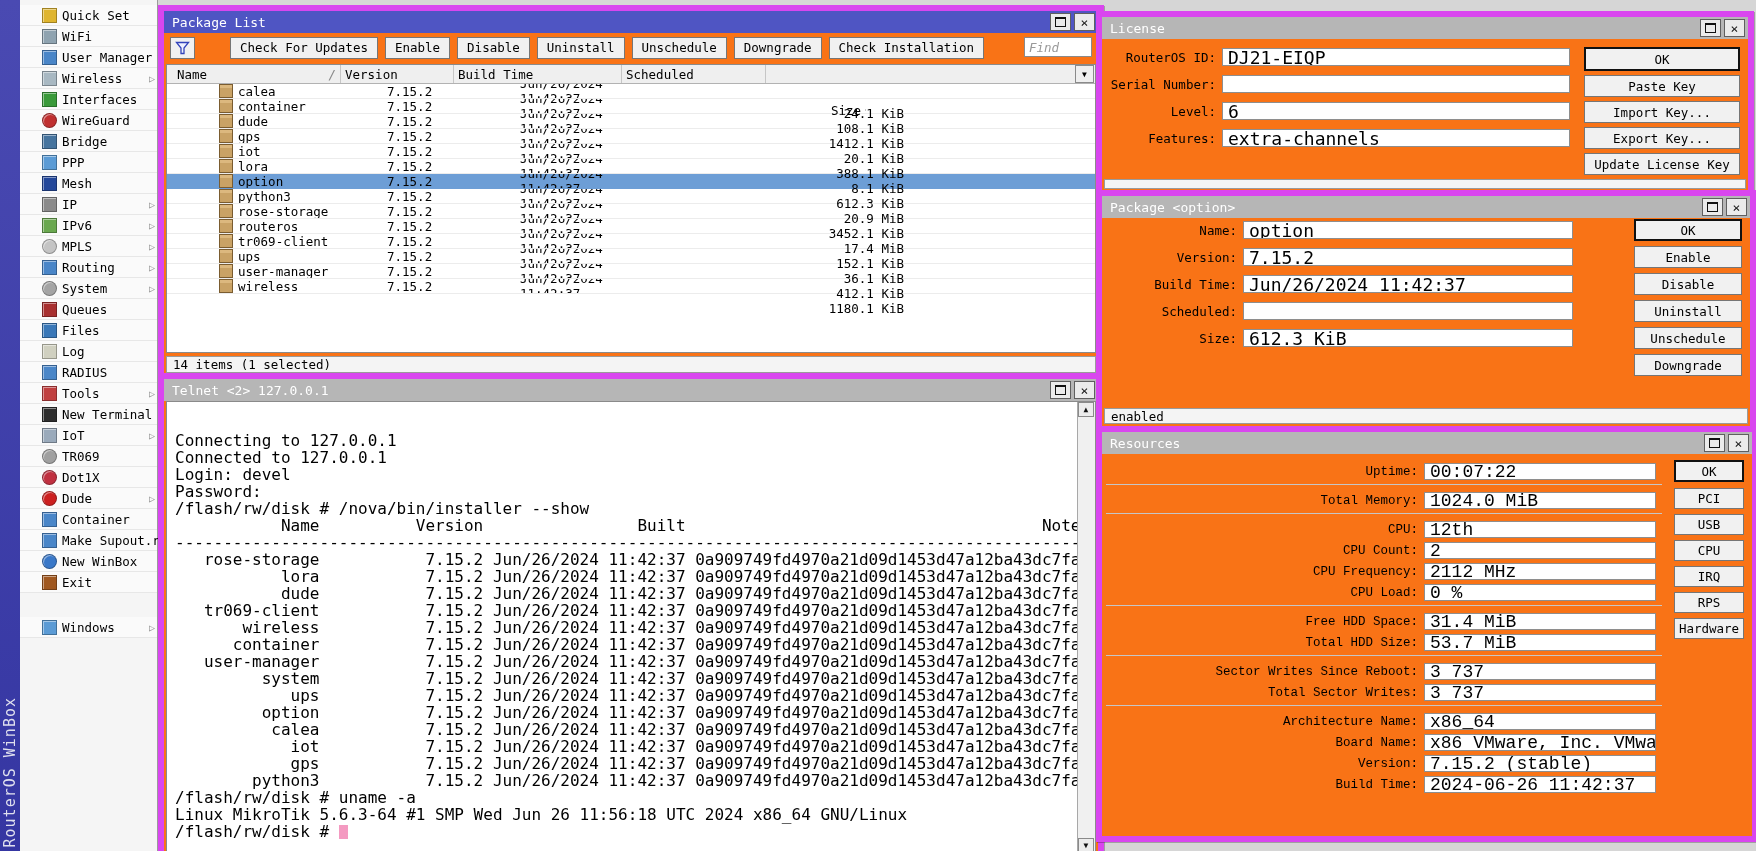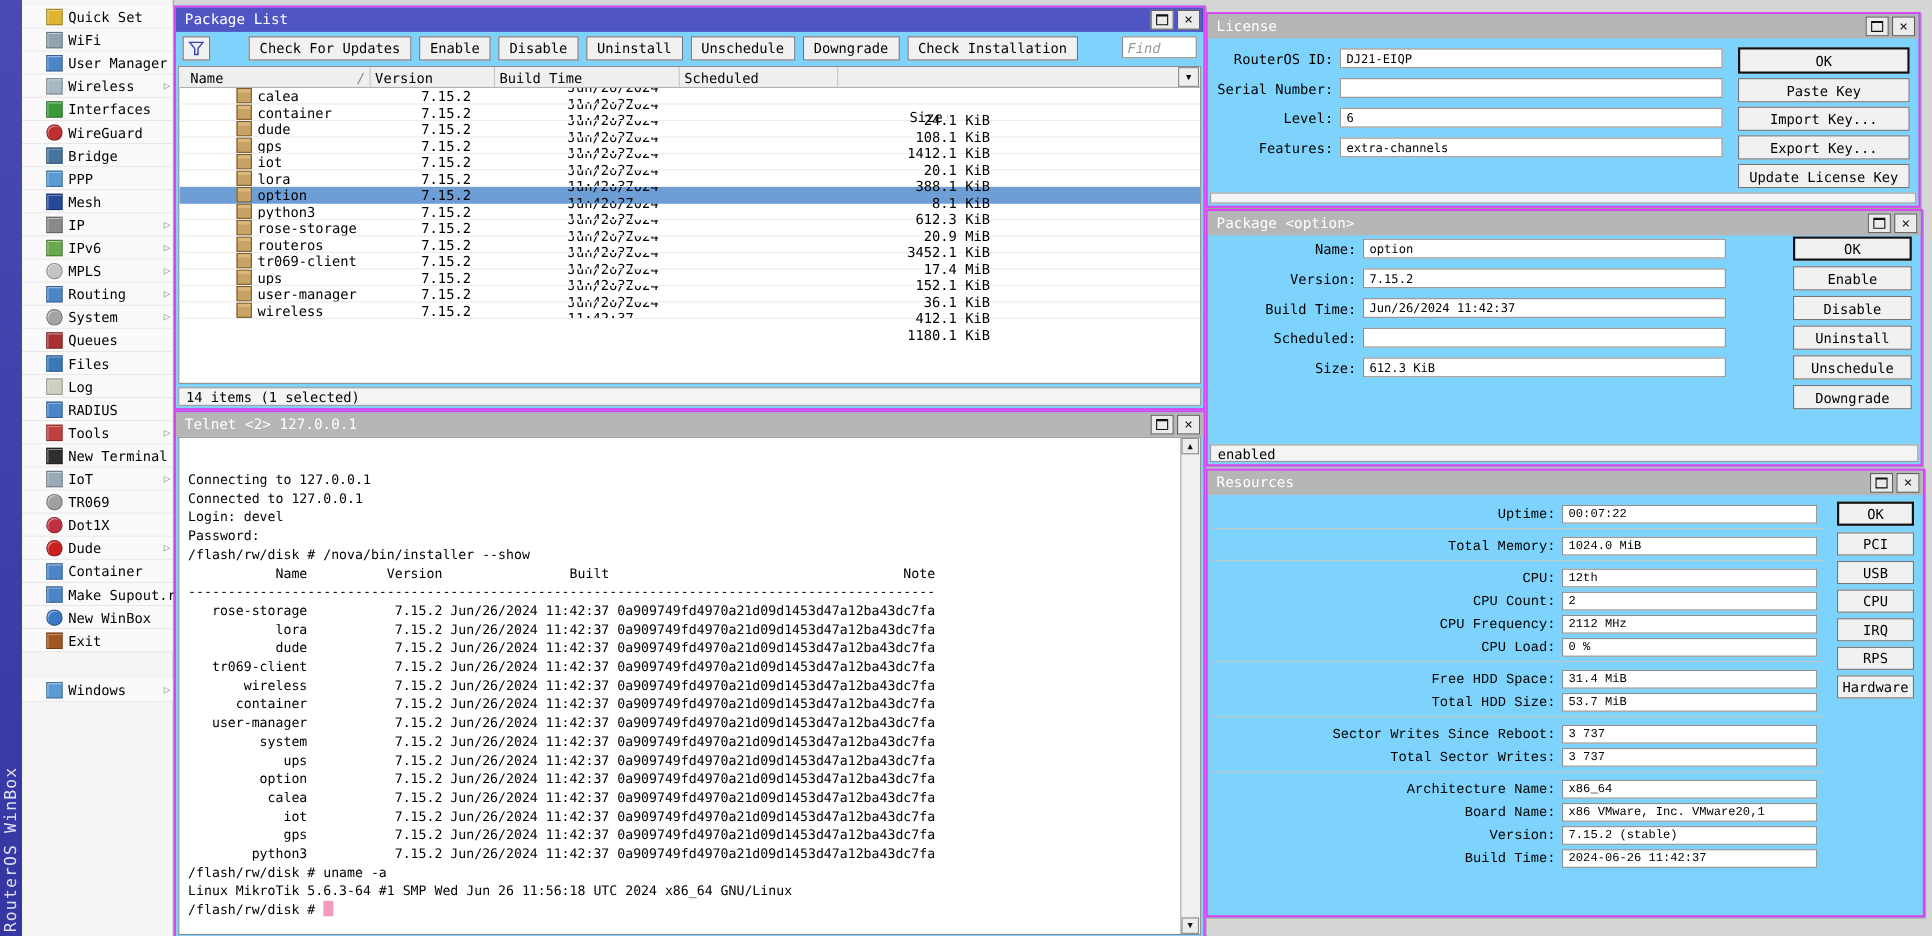--- a/index.html
+++ b/index.html
@@ -18,21 +18,21 @@
     background:#f5f5f5;border-right:1px solid #9a9a9a;padding-top:5px;box-sizing:border-box;}
   .menu-item{height:20px;display:flex;align-items:center;border-bottom:1px solid #e7e7e7;
     padding-left:20px;font-size:12.5px;cursor:default;background:#fafafa;}
   .mi-icon{width:13px;height:13px;margin:0 5px 0 2px;flex:0 0 auto;
     border:1px solid rgba(0,0,0,.28);box-shadow:inset 1px 1px 0 rgba(255,255,255,.45);}
   .mi-icon.round{border-radius:50%;}
   .mi-label{white-space:nowrap;}
   .menu-arrow{margin-left:auto;margin-right:2px;color:#8a8a8a;font-size:10px;}
   .menu-gap{height:24px;}
   
-  .win{position:absolute;border:2px solid #d946ef;background:#7dd3fc;box-shadow:1px 1px 0 rgba(0,0,0,.25);}
+  .win{position:absolute;border:6px solid #d946ef;background:#f97316;box-shadow:1px 1px 0 rgba(0,0,0,.25);}
   .tb{height:22px;display:flex;align-items:center;padding:0 3px 0 8px;font-size:13px;color:#fff;}
   .tb.active{background:#4f55c3;}
   .tb.inactive{background:#b6b6b6;}
   .tb .t{flex:1;white-space:nowrap;overflow:hidden;}
   .tbtn{width:19px;height:16px;background:#ebebeb;border:1px solid #5f5f5f;margin-left:3px;
     display:flex;align-items:center;justify-content:center;color:#111;font-size:13px;line-height:1;}
   .maxg{width:9px;height:7px;border:1px solid #111;border-top:2px solid #111;}
   .statusbar{position:absolute;left:2px;right:2px;bottom:2px;height:17px;
     border:1px solid #9a9a9a;background:#f4f4f4;font-size:12.5px;line-height:16px;
     padding:0 6px;box-sizing:border-box;white-space:nowrap;}
@@ -69,33 +69,33 @@
   .trow .tc{padding:0 4px;box-sizing:border-box;display:flex;align-items:center;height:100%;overflow:hidden;}
   .trow .c-build{padding-left:24px;}
   .trow.selected{background:#6d9ed6;border-bottom-color:#6d9ed6;}
   .pkgicon{width:12px;height:12px;margin-right:5px;flex:0 0 auto;background:#c9a265;
     border:1px solid #7a5c30;box-shadow:inset 0 3px 0 #dcb87e;}
   
   #win-telnet{left:158px;top:373px;width:934px;height:477px;}
   .termwrap{position:absolute;left:2px;right:2px;top:22px;bottom:2px;background:#fff;
     border:1px solid #8a8a8a;overflow:hidden;}
   .term{position:absolute;left:8px;top:30px;margin:0;font-family:"DejaVu Sans Mono",monospace;
-    font-size:12px;line-height:17px;}
+    font-size:16px;line-height:17px;}
   .tline{height:17px;white-space:pre;}
   .cursor{display:inline-block;width:9px;height:14px;background:#f49ac1;vertical-align:-2px;}
   .vscroll{position:absolute;top:0;right:0;bottom:0;width:17px;border-left:1px solid #a8a8a8;background:#f0f0f0;}
   .sarrow{position:absolute;left:0;width:16px;height:15px;background:#ececec;border:1px solid #8a8a8a;
     display:flex;align-items:center;justify-content:center;font-size:8px;color:#111;box-sizing:border-box;}
   .sarrow.top{top:0;}
   .sarrow.bottom{bottom:0;}
   
   .fields{padding-top:9px;}
   .frow{display:flex;align-items:center;margin-bottom:9px;}
   .flabel{text-align:right;padding-right:6px;font-size:12.5px;white-space:nowrap;flex:0 0 auto;}
-  .fbox{border:1px solid #8e8e8e;background:#fff;height:18px;font-size:11px;
+  .fbox{border:1px solid #8e8e8e;background:#fff;height:18px;font-size:18px;
     padding:0 5px;display:flex;align-items:center;box-sizing:border-box;white-space:nowrap;overflow:hidden;}
   .btncol{position:absolute;display:flex;flex-direction:column;}
   .colbtn{width:100%;}
   
   #win-license{left:1096px;top:11px;width:646px;height:174px;}
   #win-license .flabel{width:114px;}
   #win-license .fbox{width:348px;}
   #win-license .btncol{right:8px;top:30px;width:156px;gap:4px;}
   #win-license .colbtn{height:22px;}
   #win-license .colbtn.default{height:24px;}

